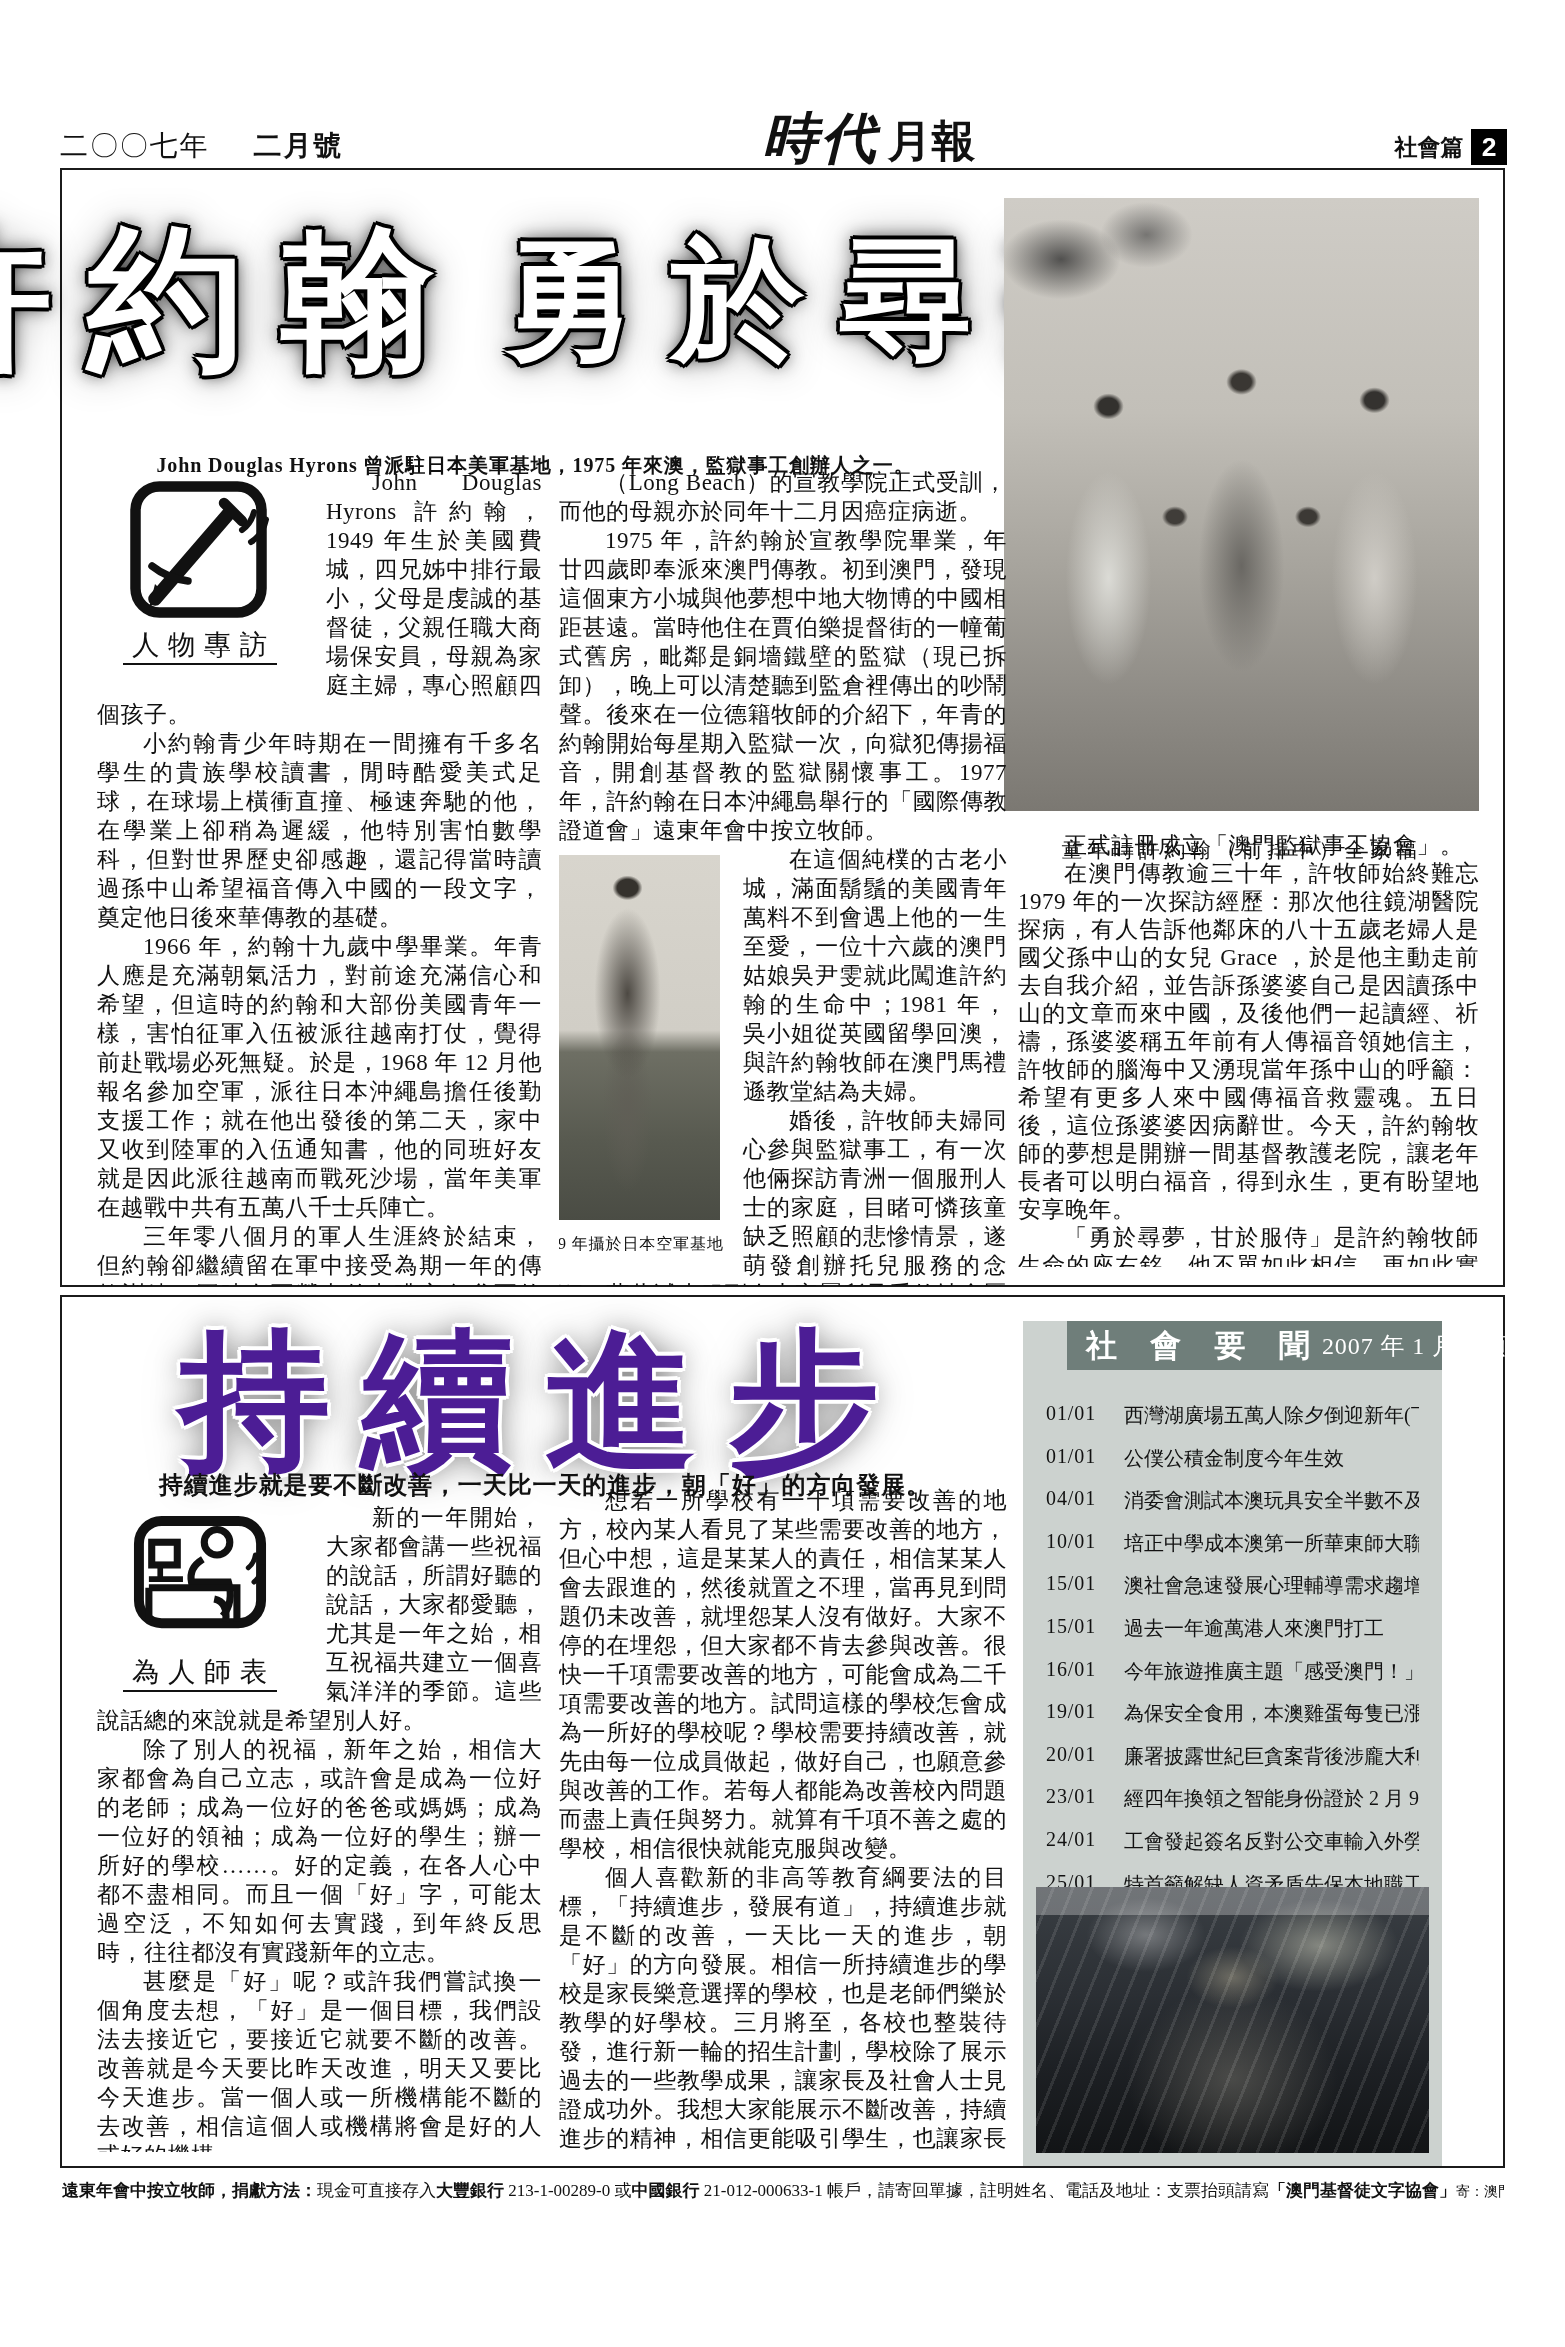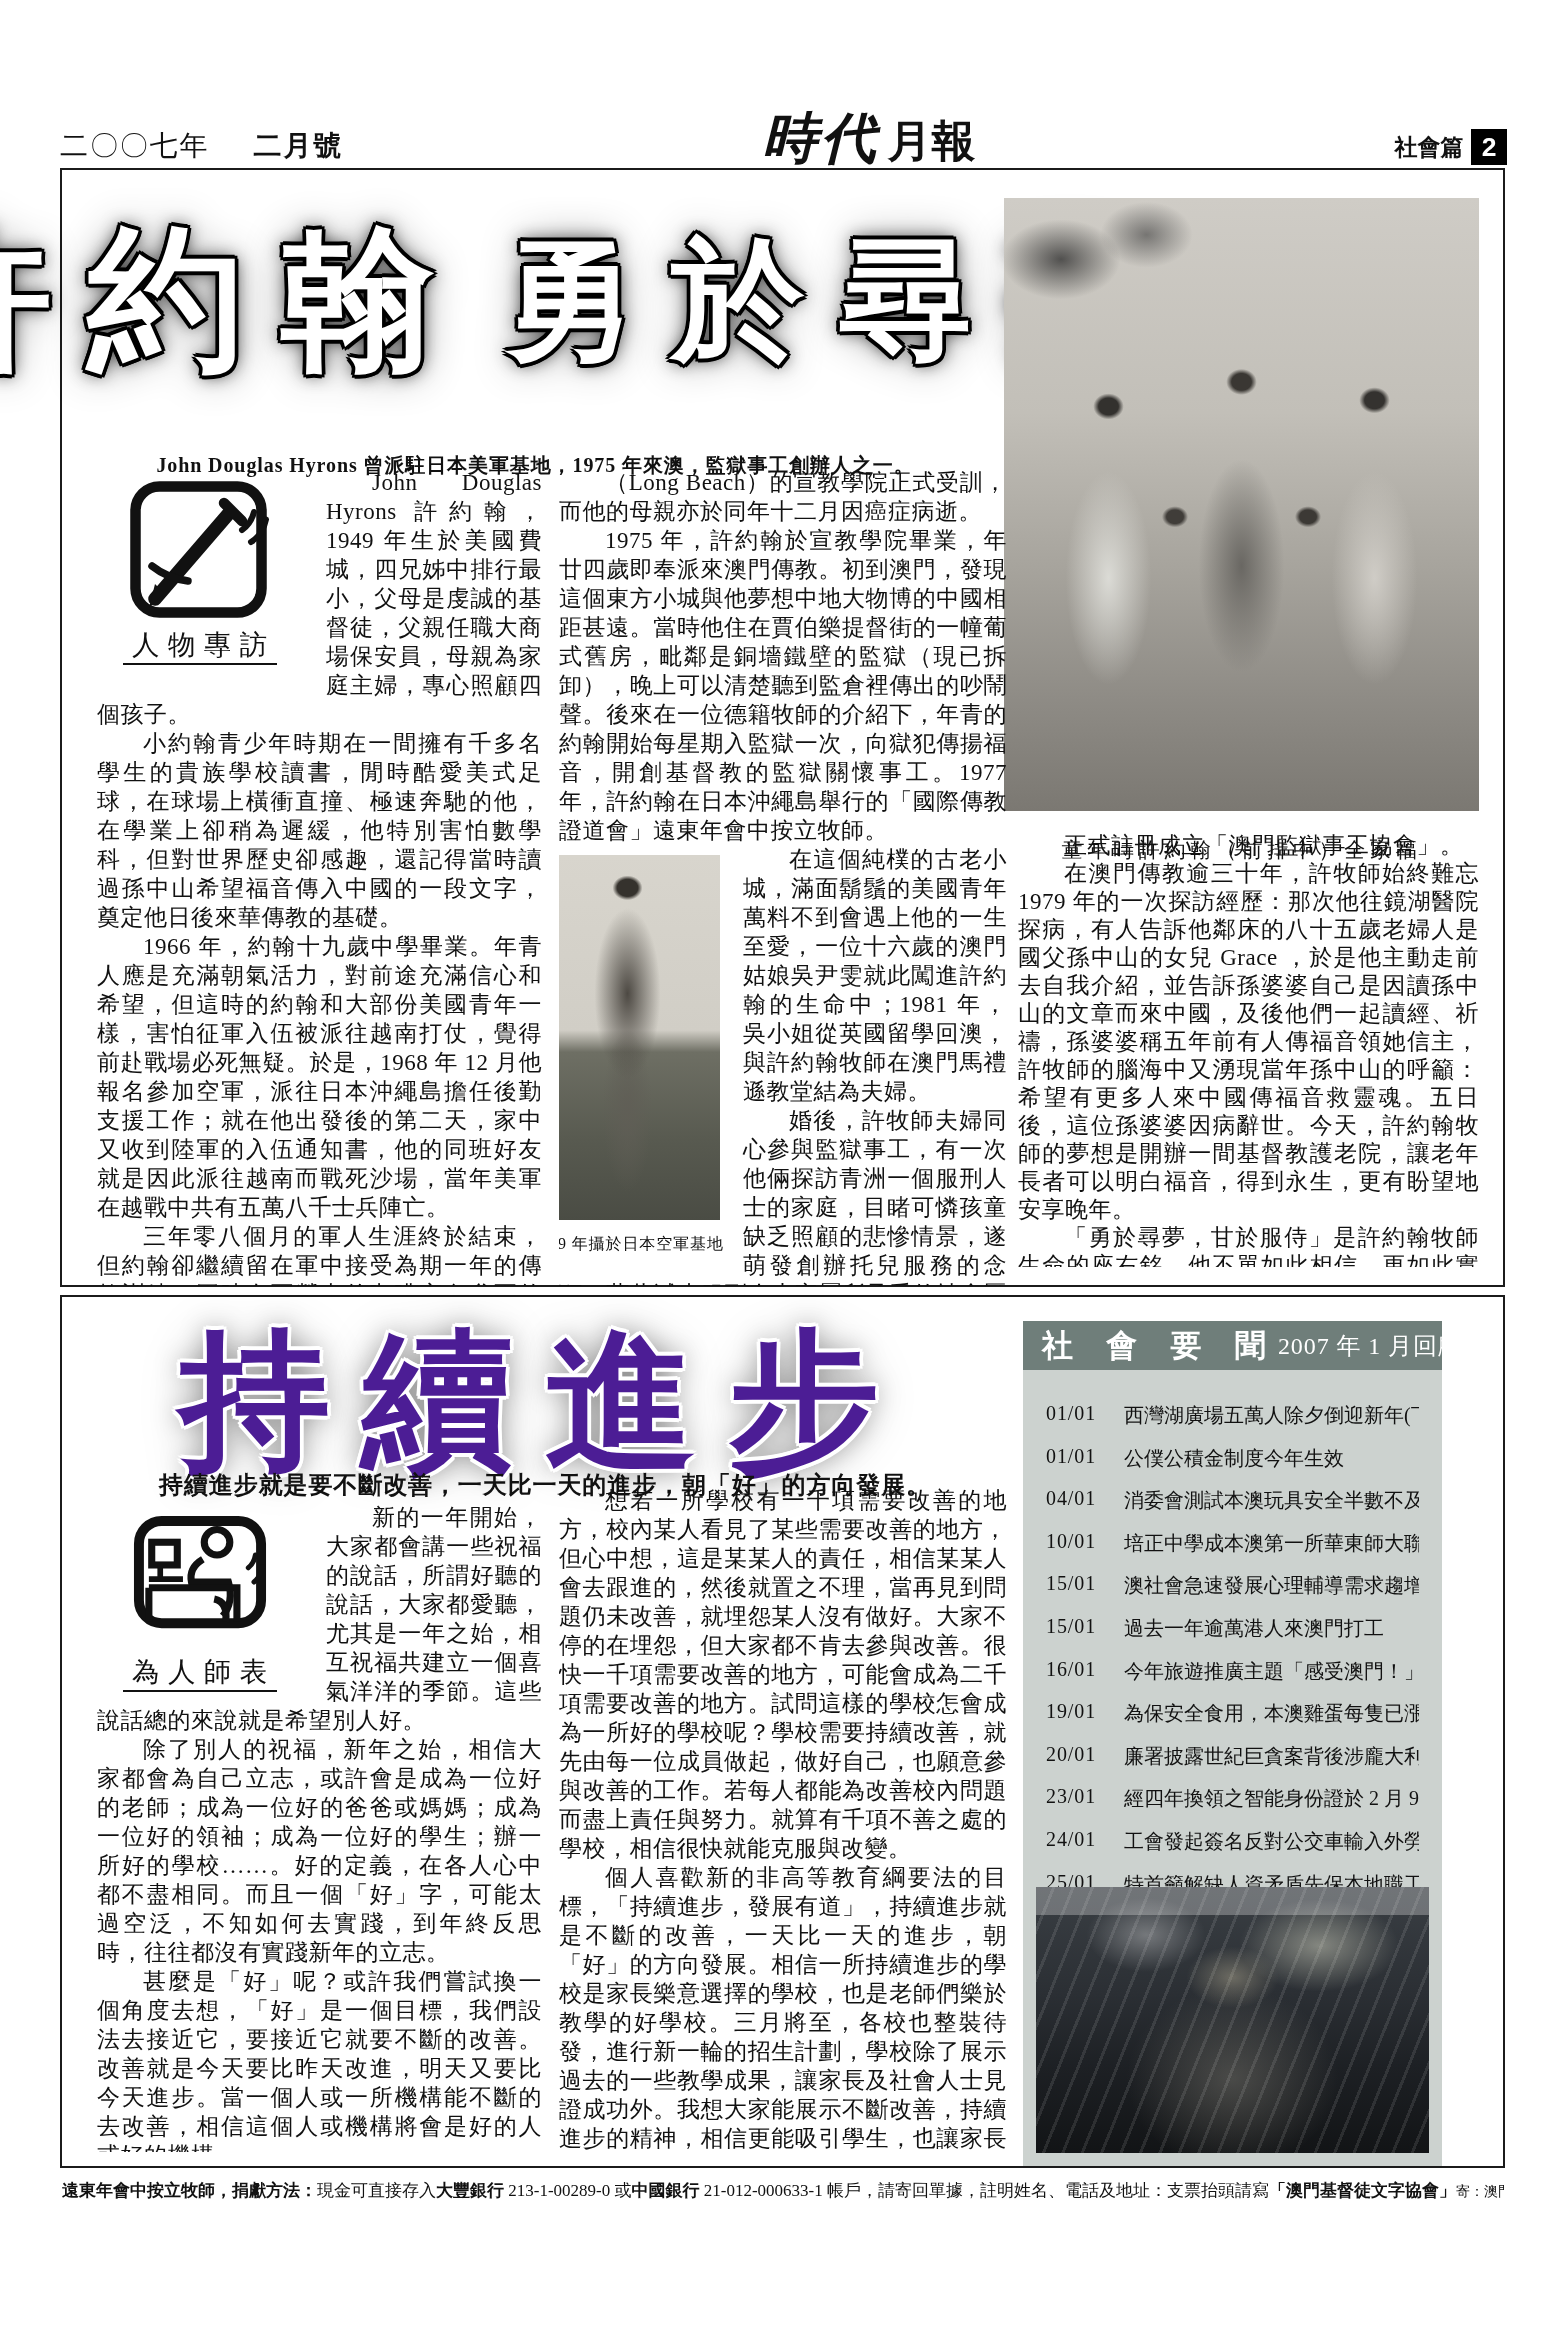--- a/index.html
+++ b/index.html
@@ -212,21 +212,21 @@
 
     </div>
 
     <div class="col" id="a2c2">
       <p>想若一所學校有一千項需要改善的地方，校內某人看見了某些需要改善的地方，但心中想，這是某某人的責任，相信某某人會去跟進的，然後就置之不理，當再見到問題仍未改善，就埋怨某人沒有做好。大家不停的在埋怨，但大家都不肯去參與改善。很快一千項需要改善的地方，可能會成為二千項需要改善的地方。試問這樣的學校怎會成為一所好的學校呢？學校需要持續改善，就先由每一位成員做起，做好自己，也願意參與改善的工作。若每人都能為改善校內問題而盡上責任與努力。就算有千項不善之處的學校，相信很快就能克服與改變。</p>
       <p>個人喜歡新的非高等教育綱要法的目標，「持續進步，發展有道」，持續進步就是不斷的改善，一天比一天的進步，朝「好」的方向發展。相信一所持續進步的學校是家長樂意選擇的學校，也是老師們樂於教學的好學校。三月將至，各校也整裝待發，進行新一輪的招生計劃，學校除了展示過去的一些教學成果，讓家長及社會人士見證成功外。我想大家能展示不斷改善，持續進步的精神，相信更能吸引學生，也讓家長更有信心。</p>
 
     </div>
 
     <div class="panel" style="background: rgb(204, 210, 207);">
-      <div class="panel-head" style="background: rgb(111, 126, 122);">
+      <div class="panel-head" style="background: rgb(111, 126, 122); margin-left: 44px;">
         <span class="panel-title">社 會 要 聞</span>
         <span class="panel-sub">2007 年 1 月回顧</span>
       </div>
       <div class="panel-list">
         <div class="news-item">
             <span class="news-date">01/01</span>
             <span class="news-text">西灣湖廣場五萬人除夕倒迎新年(下圖)</span>
           </div>
         <div class="news-item">
             <span class="news-date">01/01</span>

